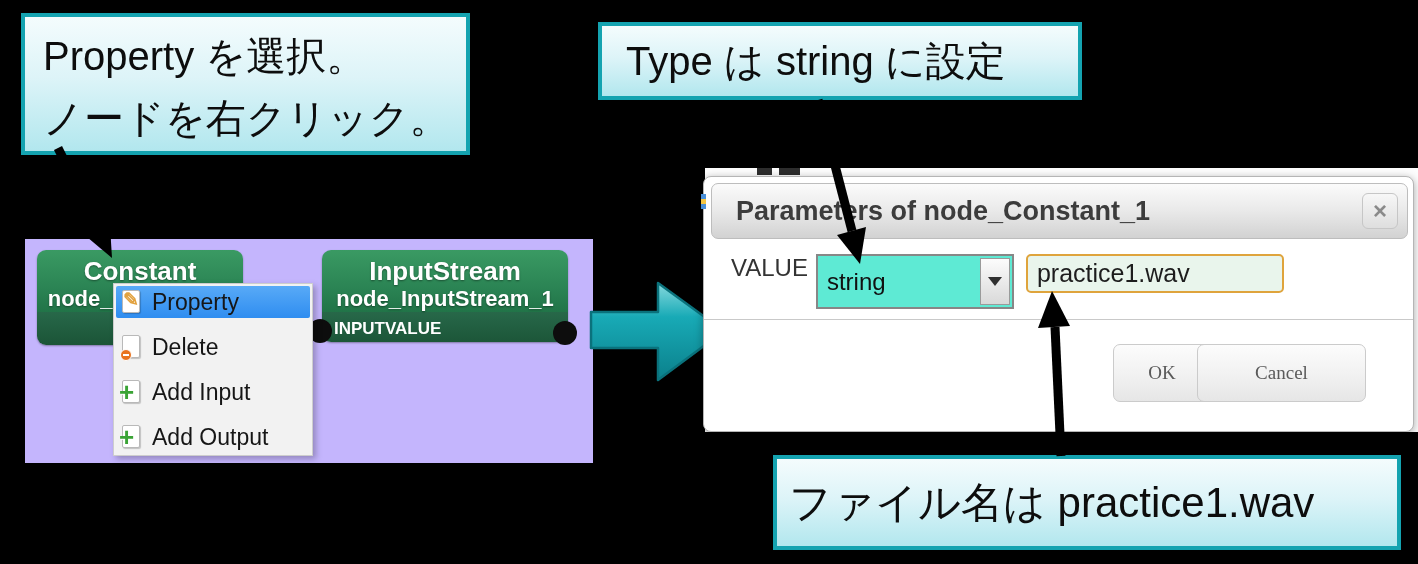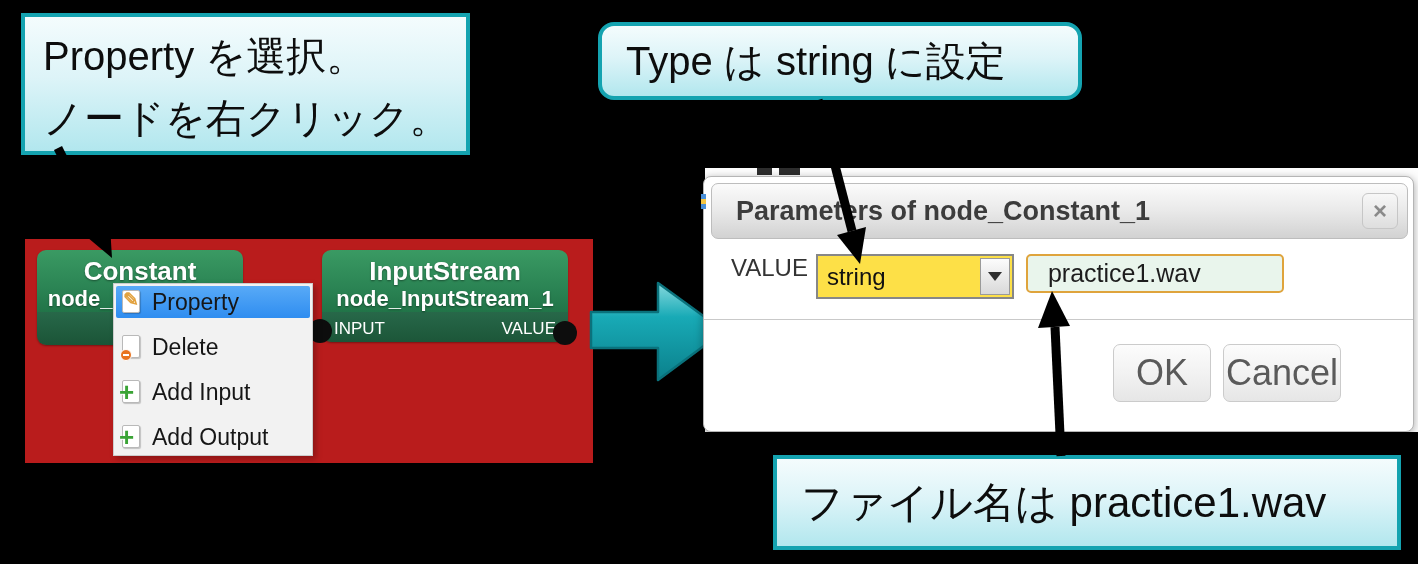--- a/index.html
+++ b/index.html
@@ -14,45 +14,45 @@
   .callout {
     position: absolute;
     border: 4px solid #14a3b0;
     background: linear-gradient(180deg, #f4fcfd 0%, #ddf4f8 45%, #b2e7ee 100%);
     color: #0d0d0d;
     box-shadow: 2px 2px 4px rgba(0,0,0,0.55);
   }
   #callout-right-click { left: 21px; top: 13px; width: 449px; height: 142px; padding: 8px 0 0 18px; }
   #callout-right-click .line { font-size: 40px; line-height: 62px; white-space: nowrap; }
   #callout-type-string { left: 598px; top: 22px; width: 484px; height: 78px;
-    display: flex; align-items: center; padding-left: 24px; font-size: 40px; white-space: nowrap; border-radius: 16px; }
+    display: flex; align-items: center; padding-left: 24px; font-size: 40px; white-space: nowrap; }
   #callout-filename { left: 773px; top: 455px; width: 628px; height: 95px;
-    display: flex; align-items: center; padding-left: 24px; font-size: 42px; white-space: nowrap; }
+    display: flex; align-items: center; padding-left: 12px; font-size: 42px; white-space: nowrap; }
 
   
   #node-panel {
     position: absolute; left: 25px; top: 239px; width: 568px; height: 224px;
-    background: #b91c1c;
+    background: #c4b5fd;
   }
   .node {
     position: absolute; border-radius: 9px; overflow: hidden;
     box-shadow: 0 1px 2px rgba(0,0,0,0.35);
   }
   .node-head {
     background: linear-gradient(180deg, #3a9a63 0%, #2b8454 60%, #217448 100%);
     color: #fff; text-align: center; height: 62px; padding-top: 6px;
   }
   .node-title { font-size: 26px; font-weight: bold; line-height: 30px;
     text-shadow: 0 1px 2px rgba(0,0,0,0.4); }
   .node-subtitle { font-size: 22px; font-weight: bold; line-height: 26px; white-space: nowrap;
     text-shadow: 0 1px 2px rgba(0,0,0,0.4); }
   .node-band {
     background: linear-gradient(180deg, #276849 0%, #1b5437 100%);
-    height: 33px; color: #fff; font-size: 17px; font-weight: normal;
-    display: flex; align-items: center; justify-content: space-between;
+    height: 33px; color: #fff; font-size: 17px; font-weight: bold;
+    display: flex; align-items: center; justify-content: flex-start;
     padding: 0 12px;
   }
   #node-constant { left: 12px; top: 11px; width: 206px; height: 95px; }
   #node-inputstream { left: 297px; top: 11px; width: 246px; height: 92px; }
   .port {
     position: absolute; width: 24px; height: 24px; border-radius: 50%;
     background: #0d0d0d;
   }
   #port-input  { left: 283px; top: 80px; }
   #port-output { left: 528px; top: 82px; }
@@ -126,55 +126,55 @@
   #dialog-close {
     position: absolute; right: 9px; top: 9px; width: 36px; height: 36px;
     background: linear-gradient(180deg, #f7f7f7, #dedede);
     border: 1px solid #c6c6c6; border-radius: 6px;
     display: flex; align-items: center; justify-content: center;
     font-size: 24px; font-weight: bold; color: #8a8a8a; cursor: pointer;
   }
   #value-row { position: absolute; left: 27px; top: 77px; display: flex; align-items: flex-start; }
   #value-label { font-size: 24px; color: #333; margin-right: 8px; }
   #type-select {
-    position: relative; width: 198px; height: 45px;
-    border: 2px solid #878787; background: #fde047;
+    position: relative; width: 198px; height: 55px;
+    border: 2px solid #878787; background: #5eead4;
     display: flex; align-items: center; cursor: pointer;
   }
   #type-select-value { font-size: 24px; color: #111; padding-left: 9px; }
   #type-select-button {
     position: absolute; right: 2px; top: 2px; bottom: 2px; width: 30px;
     background: linear-gradient(180deg, #fcfcfc, #d9d9d9);
     border: 1px solid #9a9a9a;
     display: flex; align-items: center; justify-content: center;
   }
   #type-select-arrow {
     width: 0; height: 0; border-left: 7px solid transparent;
     border-right: 7px solid transparent; border-top: 9px solid #2f2f2f;
   }
   #value-input {
     margin-left: 12px; width: 258px; height: 39px;
     background: #e9f5ec; border: 2px solid #dfa43c; border-radius: 5px;
-    font-size: 25px; color: #1d1d1d; padding-left: 20px;
+    font-size: 25px; color: #1d1d1d; padding-left: 9px;
     font-family: "Liberation Sans", sans-serif;
   }
   #dialog-divider {
     position: absolute; left: 0; top: 142px; width: 100%; height: 1px;
     background: #c9c9c9;
   }
   .dlg-btn {
     position: absolute; top: 167px; height: 58px;
     background: linear-gradient(180deg, #fcfcfc 0%, #f1f1f1 55%, #e6e6e6 100%);
     border: 1px solid #cbcbcb; border-radius: 7px;
-    font-size: 36px; color: #5a5a5a;
+    font-size: 19px; color: #5a5a5a;
     display: flex; align-items: center; justify-content: center;
-    cursor: pointer; font-family: Liberation Sans, sans-serif;
+    cursor: pointer; font-family: Liberation Serif, serif;
   }
   #ok-button { left: 409px; width: 98px; }
-  #cancel-button { left: 519px; width: 118px; }
+  #cancel-button { left: 493px; width: 169px; }
 
   
   .overlay { position: absolute; left: 0; top: 0; pointer-events: none; }
 </style>
 </head>
 <body>
 
 <div id="canvas">
 
   <div class="callout" id="callout-right-click">

